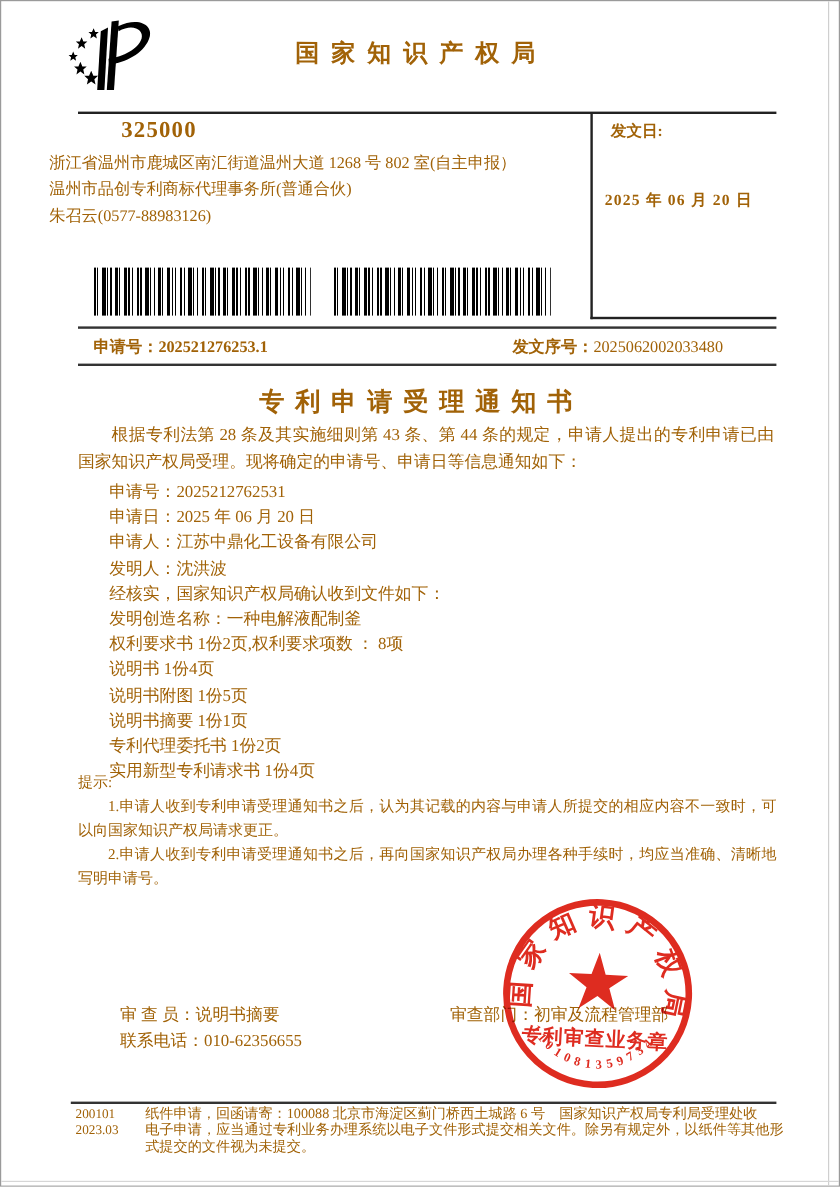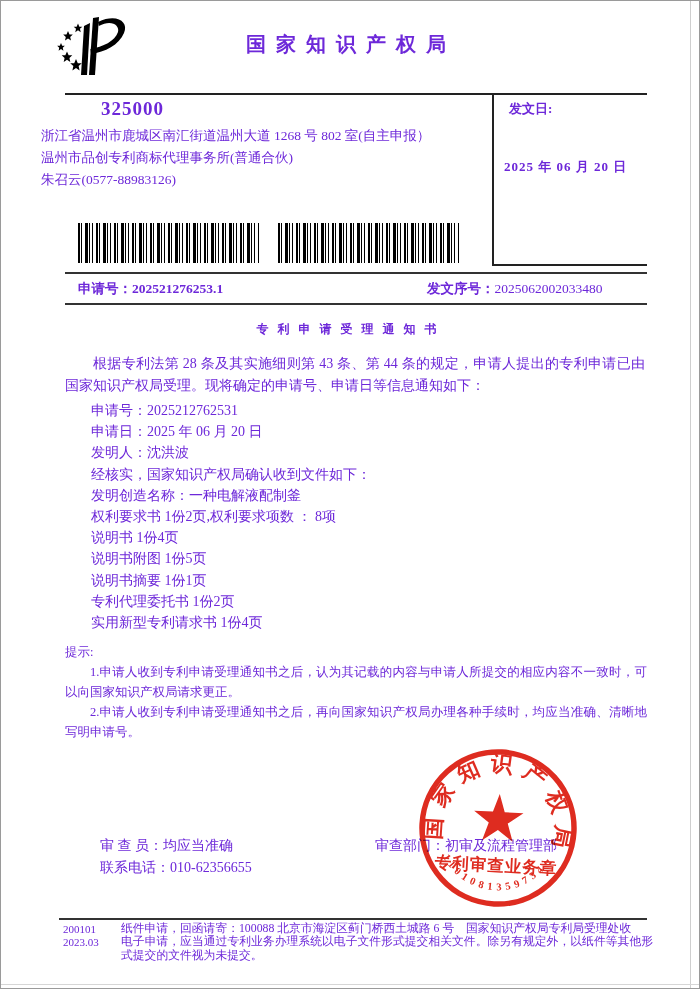--- a/index.html
+++ b/index.html
@@ -1,19 +1,19 @@
 <!DOCTYPE html>
 <html><head>
 <meta charset="utf-8">
 <style>
   html,body{margin:0;padding:0;background:#e8e8e8;}
   .page{
     position:relative; width:700px; height:989px; background:#fff;
     border:1px solid #9a9a9a; box-sizing:border-box; overflow:hidden;
-    font-family:"Liberation Serif","DejaVu Serif",serif; color:#6d28d9;
+    font-family:"Liberation Serif","DejaVu Serif",serif; color:#a16207;
   }
   .abs{position:absolute;}
   .edge-r{left:689px;top:0;width:1px;height:989px;background:#cfcfcf;}
   .edge-b{left:0;top:983px;width:700px;height:1px;background:#d6d6d6;}
 
   
   .agency-title{left:0;top:30px;width:700px;text-align:center;
     font-size:20px;font-weight:bold;letter-spacing:10px;}
   .rule-header{left:64px;top:92px;width:582px;height:2px;background:#222;}
   .logo{left:52px;top:12px;}
@@ -41,21 +41,21 @@
 
   
   .rule-row1{left:64px;top:271px;width:582px;height:1.5px;background:#333;}
   .rule-row2{left:64px;top:302px;width:582px;height:1.5px;background:#333;}
   .appno-row{left:77px;top:279px;font-size:13.5px;font-weight:bold;font-family:Liberation Serif, serif;}
   .serial-row{left:385px;top:279px;font-size:13.5px;}
   .serial-row .lbl{font-weight:bold;margin-left:41px;}
 
   
   .notice-title{left:0;top:320px;width:700px;text-align:center;
-    font-size:12px;font-weight:bold;letter-spacing:9px;}
+    font-size:21px;font-weight:bold;letter-spacing:9px;}
   .intro{left:64px;top:352px;width:580px;font-size:14px;line-height:22px;
     text-indent:2em;text-align:justify;}
   .fields{left:90px;top:399px;font-size:14px;line-height:21.2px;}
   .fields span{display:block;}
 
   
   .tips{left:64px;top:641px;width:582px;font-size:12.5px;line-height:20px;}
   .tips p{margin:0;text-indent:2em;text-align:justify;}
   .tips .tips-label{text-indent:0;}
 
@@ -121,38 +121,39 @@
   <div class="abs appno-row"><span>申请号：</span><span>202521276253.1</span></div>
   <div class="abs serial-row"><span class="lbl">发文序号：</span><span>2025062002033480</span></div>
   <div class="abs rule-row2"></div>
 
   <div class="abs notice-title">专利申请受理通知书</div>
   <div class="abs intro">根据专利法第 28 条及其实施细则第 43 条、第 44 条的规定，申请人提出的专利申请已由国家知识产权局受理。现将确定的申请号、申请日等信息通知如下：</div>
 
   <div class="abs fields">
     <span>申请号：2025212762531</span>
     <span>申请日：2025 年 06 月 20 日</span>
+    <span>申请人：江苏中鼎化工设备有限公司</span>
     <span>发明人：沈洪波</span>
     <span>经核实，国家知识产权局确认收到文件如下：</span>
     <span>发明创造名称：一种电解液配制釜</span>
     <span>权利要求书 1份2页,权利要求项数 ：  8项</span>
     <span>说明书 1份4页</span>
     <span>说明书附图 1份5页</span>
     <span>说明书摘要 1份1页</span>
     <span>专利代理委托书 1份2页</span>
     <span>实用新型专利请求书 1份4页</span>
   </div>
 
   <div class="abs tips">
     <p class="tips-label">提示:</p>
     <p>1.申请人收到专利申请受理通知书之后，认为其记载的内容与申请人所提交的相应内容不一致时，可以向国家知识产权局请求更正。</p>
     <p>2.申请人收到专利申请受理通知书之后，再向国家知识产权局办理各种手续时，均应当准确、清晰地写明申请号。</p>
   </div>
 
-  <div class="abs official examiner-row"><span>审 查 员：</span><span>均应当准确</span></div>
+  <div class="abs official examiner-row"><span>审 查 员：</span><span>说明书摘要</span></div>
   <div class="abs official dept-row"><span>审查部门：</span><span>初审及流程管理部</span></div>
   <div class="abs official phone-row"><span>联系电话：</span><span>010-62356655</span></div>
 
   <svg class="abs seal" width="160" height="160" viewBox="0 0 160 160">
     <defs>
       <path id="sealTopArc" d="M 26 98.5 A 57 57 0 1 1 134 98.5" fill="none"></path>
       <path id="sealBottomArc" d="M 25 109 A 62 62 0 0 0 135 109" fill="none"></path>
     </defs>
     <circle cx="80" cy="80" r="76" fill="none" stroke="#dd2014" stroke-width="5.5"></circle>
     <polygon points="80,46 85.9,63.9 104.7,64.0 89.5,75.1 95.3,93.0 80,82 64.7,93.0 70.5,75.1 55.3,64.0 74.1,63.9" fill="#dd2014"></polygon>

